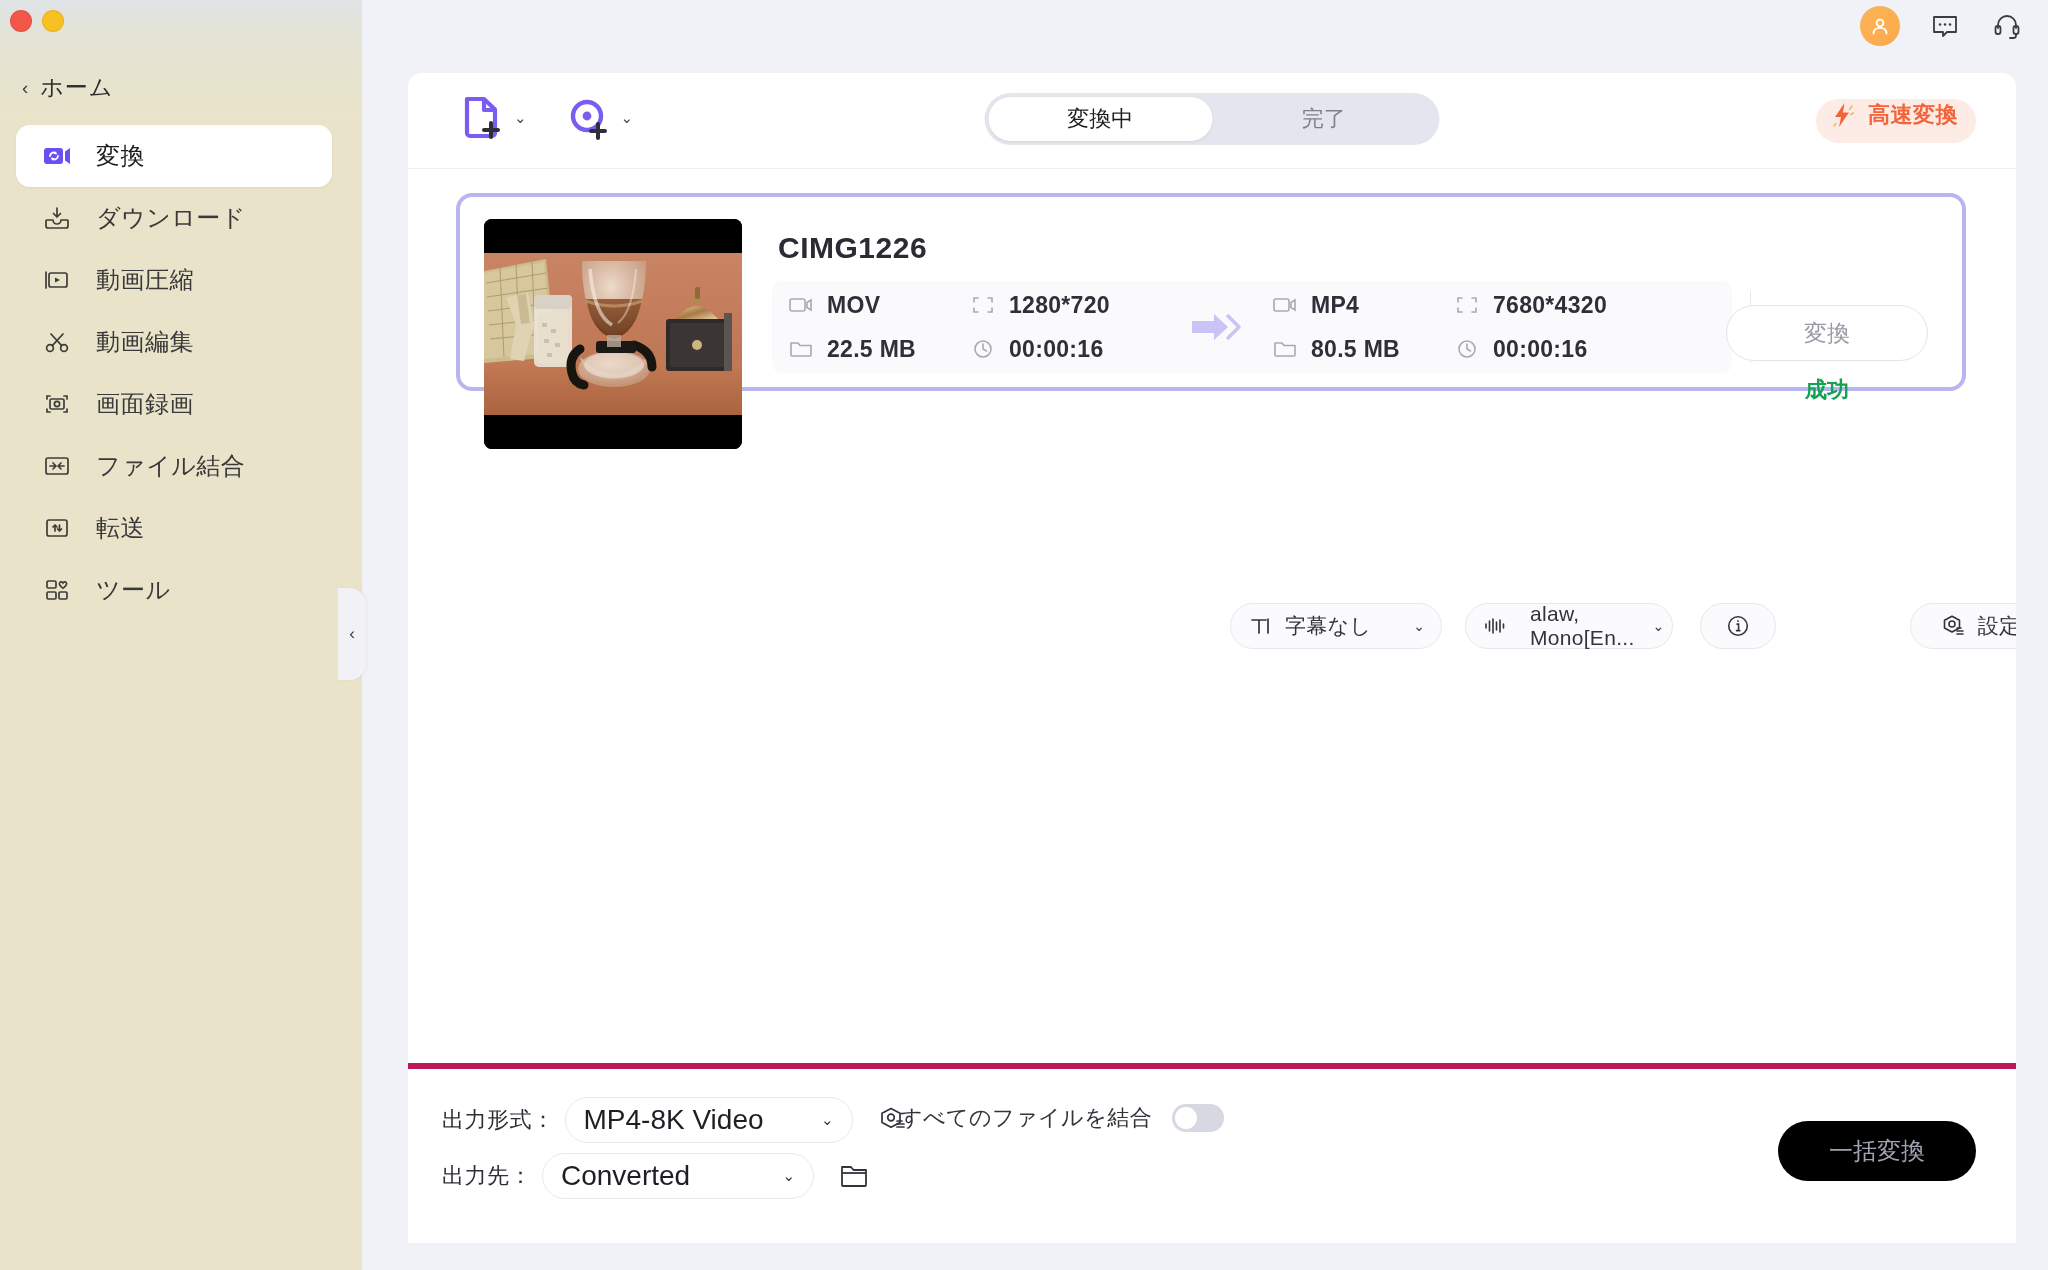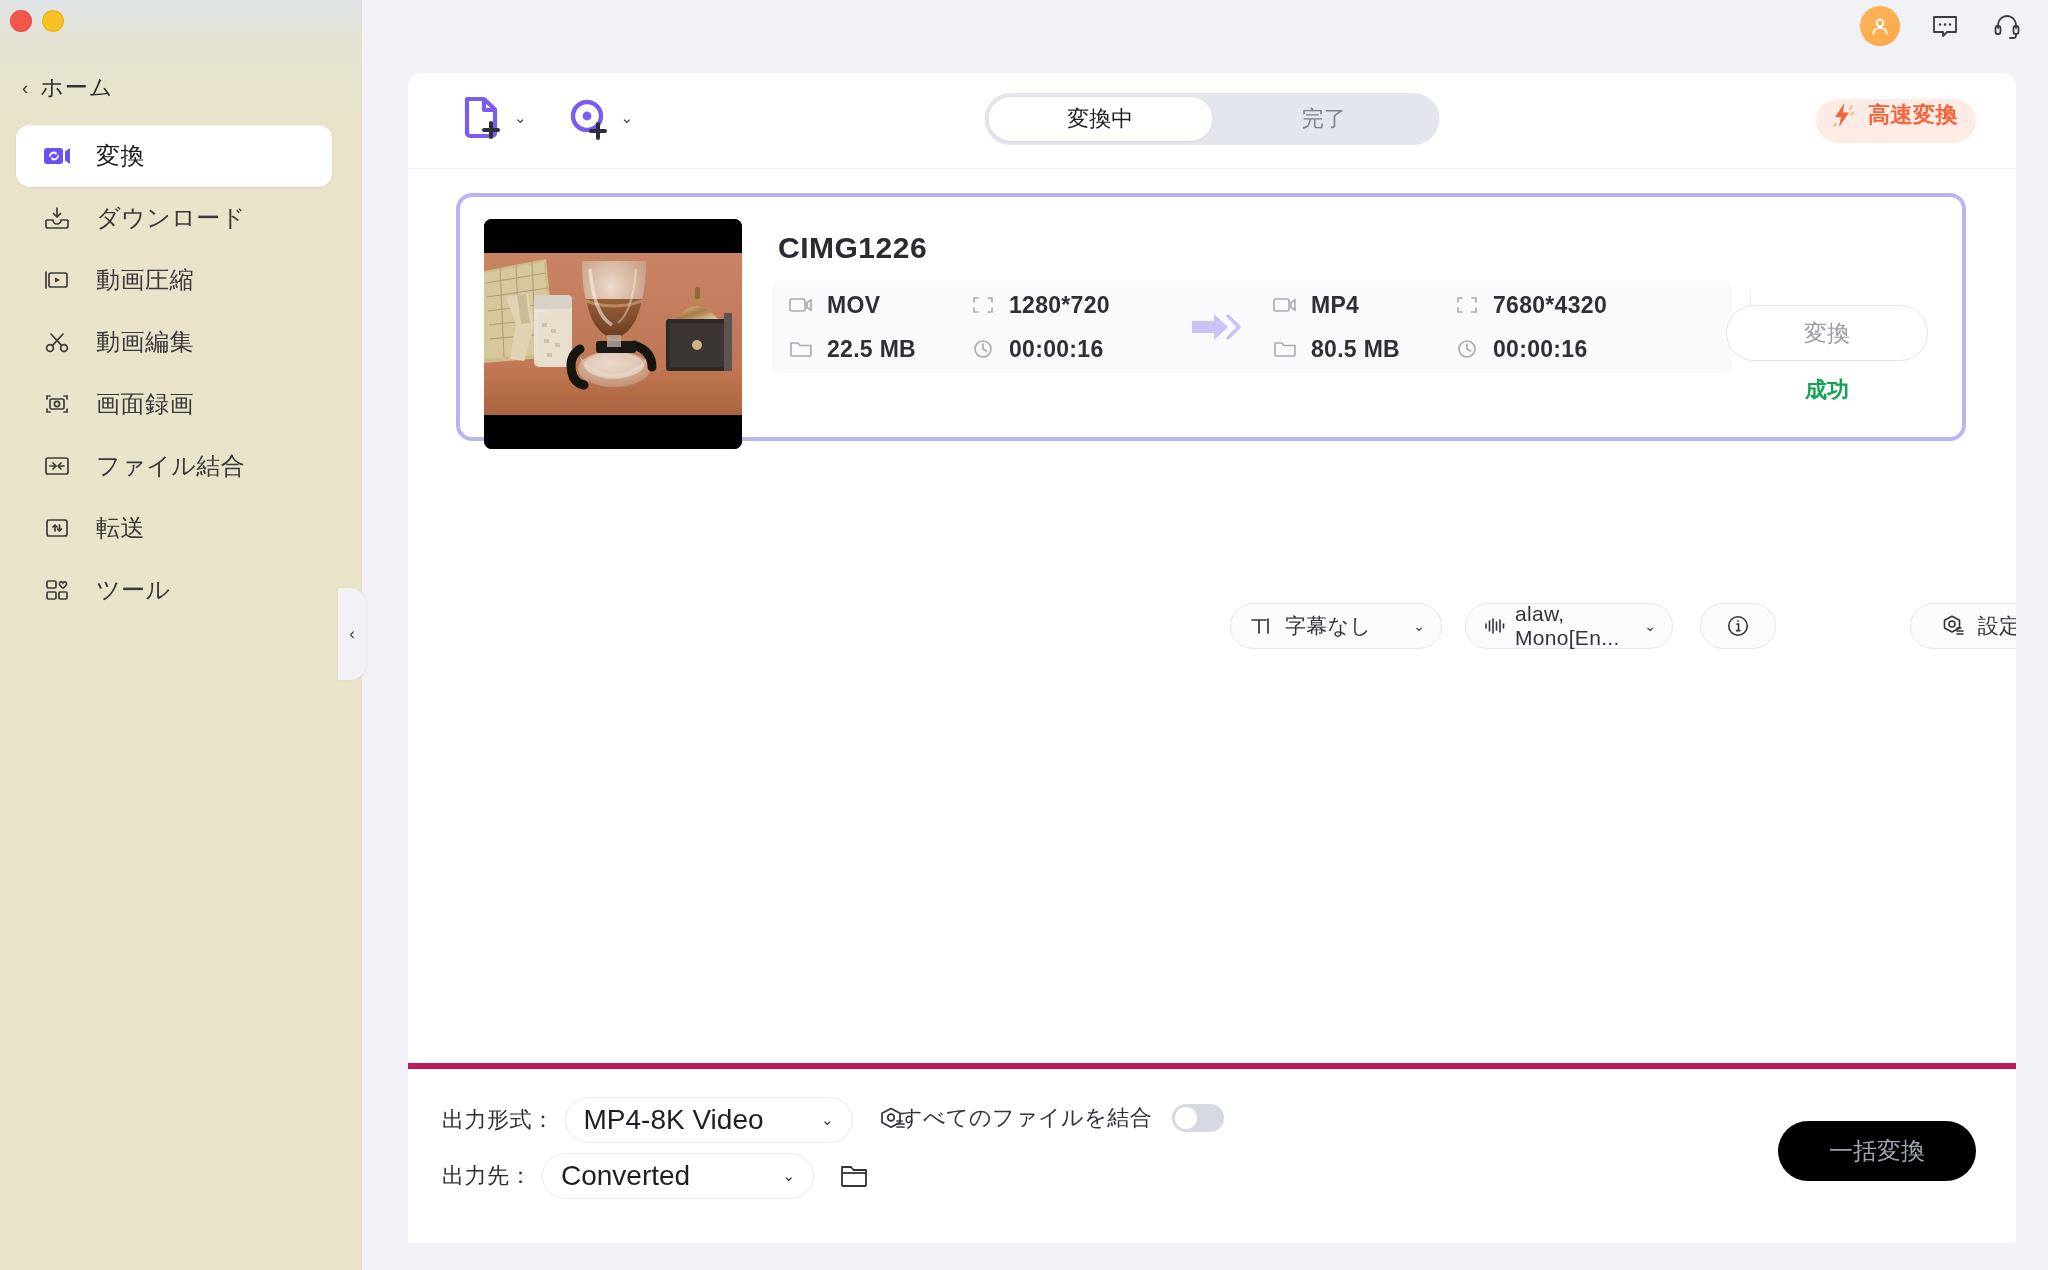--- a/index.html
+++ b/index.html
@@ -104,21 +104,21 @@
     height: 44px; padding: 0 18px 12px 12px;
     background: #fdece6; border-radius: 22px;
     display: flex; align-items: center; gap: 10px;
     cursor: pointer;
   }
   #fastconv .lbl { font-size: 22px; color: #f4633a; font-weight: bold; letter-spacing: .5px; }
 
   
   #card {
     position: absolute; left: 48px; top: 120px;
-    width: 1510px; height: 248px;
+    width: 1510px; height: 198px;
     background: #ffffff;
     border: 4px solid #b9b5f0;
     border-radius: 16px;
   }
   #thumb {
     position: absolute; left: 24px; top: 22px;
     width: 258px; height: 230px;
     border-radius: 8px; overflow: hidden;
     background: #000;
   }
@@ -597,21 +597,21 @@
               <path d="M3 4h14M10 4v13" stroke-linecap="round"></path>
               <path d="M19 3v14" stroke-linecap="round"></path>
             </svg>
           </span>
           <span class="chip-label">字幕なし</span>
         </span>
         <span class="chip-caret">⌄</span>
       </div>
 
       <div class="chip" id="audio-chip">
-        <span style="display:flex;align-items:center;gap:7px;">
+        <span style="display:flex;align-items:center;gap:22px;">
           <span class="m-icon">
             <svg width="24" height="20" viewBox="0 0 24 20" stroke="#33333c" stroke-width="1.6" stroke-linecap="round">
               <path d="M3 8v4M6.5 5v10M10 3v14M13.5 6v8M17 4v12M20.5 8v4"></path>
             </svg>
           </span>
           <span class="chip-label">alaw, Mono[En...</span>
         </span>
         <span class="chip-caret">⌄</span>
       </div>
 

